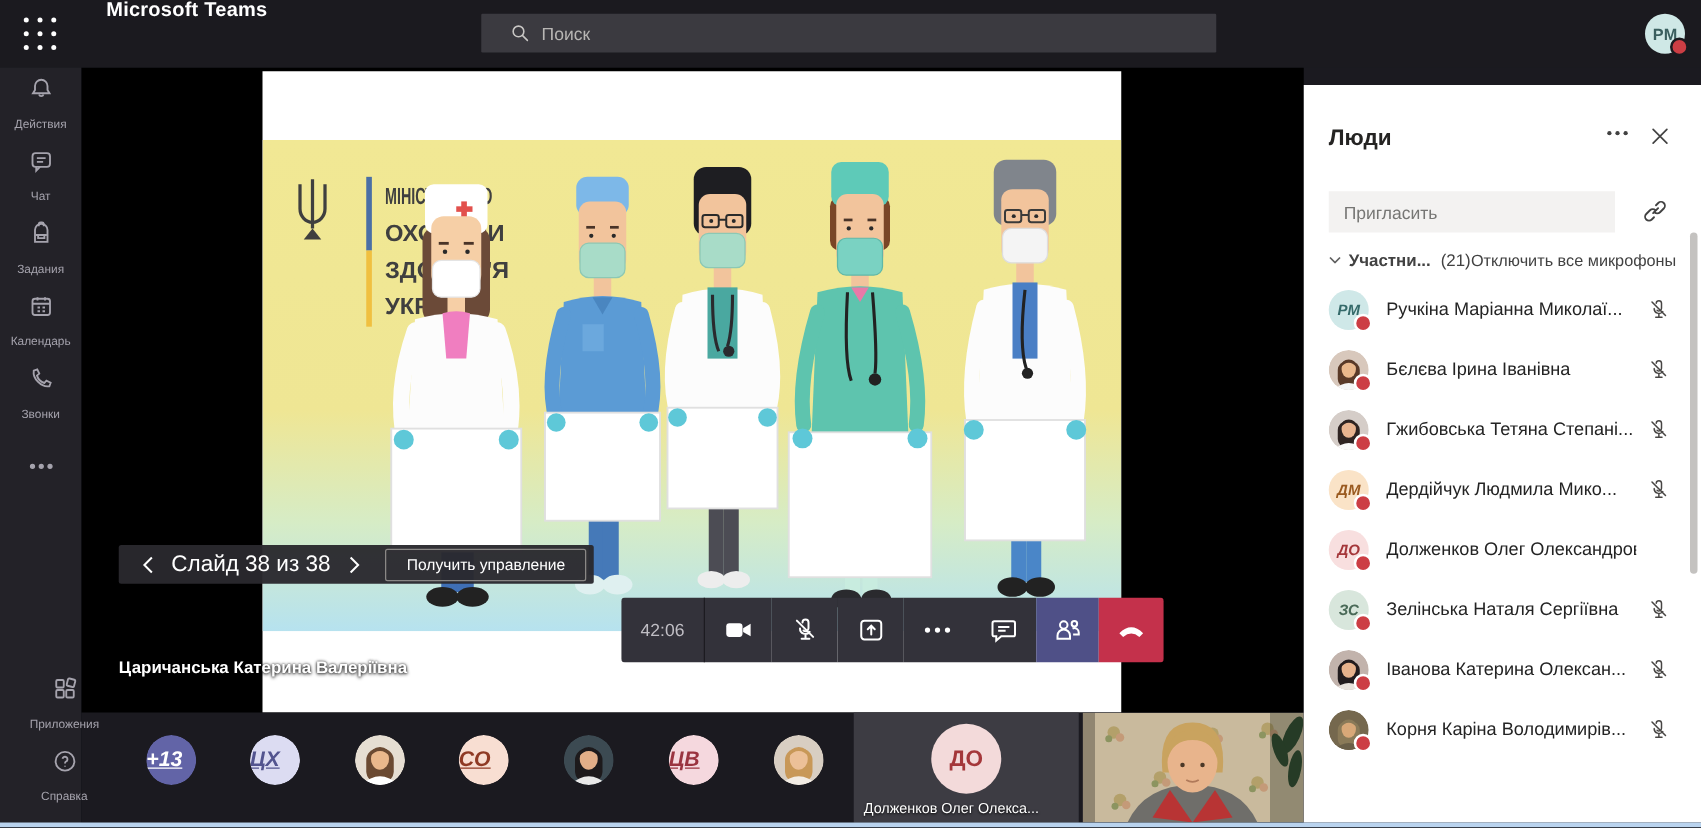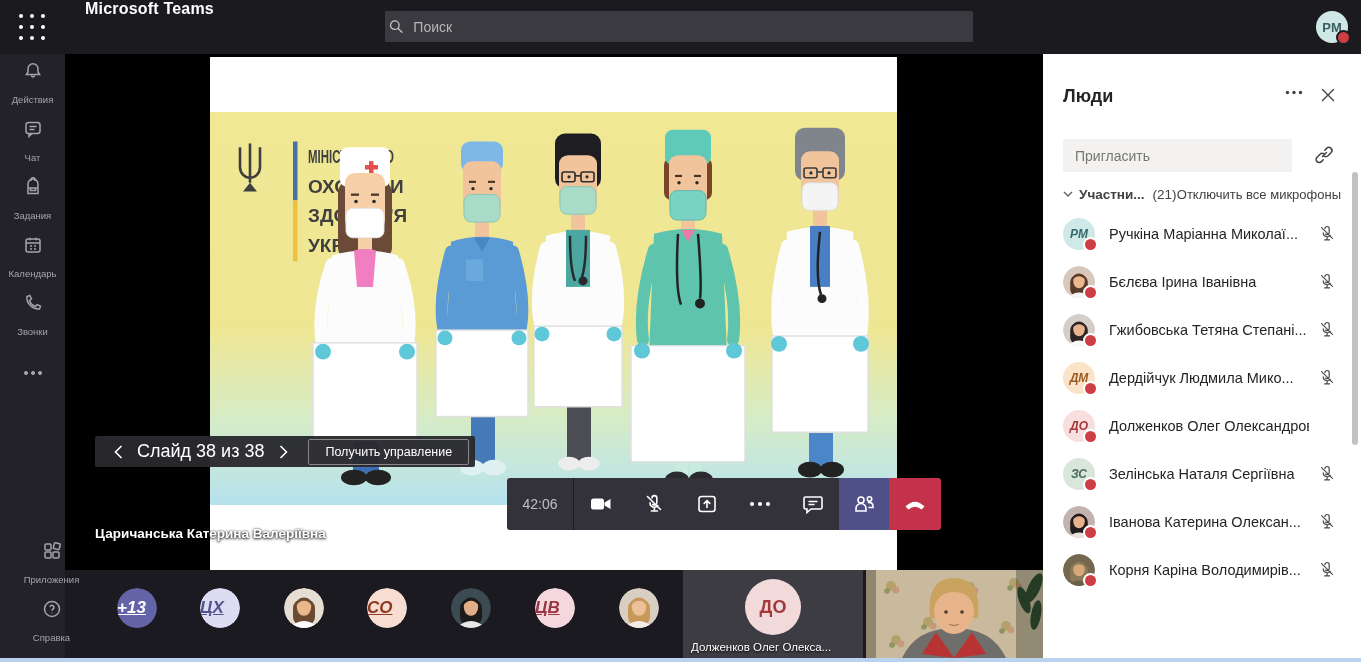--- a/index.html
+++ b/index.html
@@ -6,21 +6,21 @@
   body{width:1361px;height:662px;overflow:hidden;background:#1b1a20;
        font-family:"Liberation Sans",sans-serif;-webkit-font-smoothing:antialiased;position:relative;}
 
   
   #topbar{position:absolute;left:0;top:0;width:1361px;height:54px;background:#1b1a1f;z-index:40;}
   #waffle{position:absolute;left:18px;top:13px;width:28px;height:28px;display:grid;
           grid-template-columns:repeat(3,1fr);gap:4px;place-items:center;cursor:pointer;}
   #waffle i{width:4px;height:4px;border-radius:50%;background:#fff;display:block;}
   #app-title{position:absolute;left:85px;top:0;color:#fff;font-size:16px;font-weight:bold;letter-spacing:.2px;}
   #searchbox{position:absolute;left:385px;top:11px;width:588px;height:31px;background:#3b3a40;
-             border-radius:1px;display:flex;align-items:center;padding:0 4px;box-sizing:border-box;gap:8px;}
+             border-radius:1px;display:flex;align-items:center;padding:0 24px;box-sizing:border-box;gap:8px;}
   #searchbox input{background:transparent;border:0;outline:0;color:#d8d6d4;font-size:14px;width:100%;
              font-family:"Liberation Sans",sans-serif;}
   #searchbox input::placeholder{color:#b8b6b4;}
   #topbar-avatar{position:absolute;right:13px;top:11px;width:32px;height:32px;border-radius:50%;
              background:#cfe8e6;color:#3a5f5f;font-size:13px;font-weight:bold;
              display:flex;align-items:center;justify-content:center;cursor:pointer;}
   .dot{position:absolute;width:11px;height:11px;border-radius:50%;background:#cc3e44;border:2px solid #fff;
        right:-3px;bottom:-2px;box-sizing:content-box;}
   .dot.on-dark{border-color:#1b1a1f;}
 
@@ -43,21 +43,21 @@
              border-radius:2px;display:flex;align-items:center;color:#fff;padding:0 6px 0 12px;z-index:10;}
   #slide-nav .chev{width:22px;height:22px;display:flex;align-items:center;justify-content:center;cursor:pointer;}
   #slide-nav-label{font-size:18px;margin:0 8px;white-space:nowrap;}
   #take-control{margin-left:14px;border:1px solid #8a8886;border-radius:2px;background:transparent;color:#fff;
              font-size:12.5px;padding:5px 16px;cursor:pointer;font-family:"Liberation Sans",sans-serif;white-space:nowrap;}
 
   #presenter-name{position:absolute;left:30px;top:472px;color:#fff;font-size:13.5px;font-weight:bold;
              text-shadow:0 1px 3px rgba(0,0,0,.9),0 0 2px rgba(0,0,0,.7);z-index:11;}
 
   
-  #callbar{position:absolute;left:442px;top:424px;height:52px;display:flex;z-index:20;border-radius:3px;overflow:hidden;}
+  #callbar{position:absolute;left:432px;top:424px;height:52px;display:flex;z-index:20;border-radius:3px;overflow:hidden;}
   .cb-cell{height:52px;background:#33323a;display:flex;align-items:center;justify-content:center;cursor:pointer;}
   #cb-timer{width:66px;color:#c0bec4;font-size:14px;border-right:1px solid #1c1b20;cursor:default;}
   .cb-ic{width:53px;}
   #cb-people{width:50px;background:#4f5087;}
   #cb-hang{width:52px;background:#c4314b;}
 
   
   #strip{position:absolute;left:0;top:516px;width:978px;height:88px;background:#1b1a20;}
   .sa{position:absolute;top:18px;width:40px;height:40px;border-radius:50%;overflow:hidden;cursor:pointer;}
   .sa .init,.sa .bust{position:absolute;inset:0;}
@@ -67,21 +67,21 @@
   #strip .sa:nth-child(4){left:302px}#strip .sa:nth-child(5){left:386px}#strip .sa:nth-child(6){left:470px}
   #strip .sa:nth-child(7){left:554px}
   #do-tile{position:absolute;left:618px;top:0;width:180px;height:88px;background:#3d3c43;cursor:pointer;}
   #do-tile .init{position:absolute;left:62px;top:9px;width:56px;height:56px;border-radius:50%;
             background:var(--bg,#f3dada);color:var(--fg,#a4373a);display:flex;align-items:center;justify-content:center;
             font-size:18px;font-weight:bold;}
   #do-name{position:absolute;left:8px;bottom:5px;color:#fff;font-size:11.5px;text-shadow:0 1px 2px #000;}
   #video-tile{position:absolute;left:801px;top:0;width:177px;height:88px;cursor:pointer;overflow:hidden;}
 
   
-  #panel{position:absolute;left:1043px;top:54px;width:318px;bottom:4px;background:#fff;z-index:35;}
+  #panel{position:absolute;left:1043px;top:68px;width:318px;bottom:4px;background:#fff;z-index:35;}
   #panel-title{position:absolute;left:20px;top:32px;font-size:18px;font-weight:bold;color:#252423;}
   #panel-more{position:absolute;right:58px;top:36px;cursor:pointer;}
   #panel-close{position:absolute;right:26px;top:34px;cursor:pointer;}
   #invite{position:absolute;left:20px;top:85px;width:229px;height:33px;background:#f3f2f1;border:0;outline:0;
           padding:0 12px;font-size:14px;color:#323130;box-sizing:border-box;font-family:"Liberation Sans",sans-serif;}
   #invite::placeholder{color:#767674;}
   #link-btn{position:absolute;right:24px;top:90px;width:24px;height:24px;cursor:pointer;}
   #section-row{position:absolute;left:20px;right:20px;top:130px;height:20px;display:flex;align-items:center;
           color:#484644;font-size:13.5px;cursor:pointer;}
   #section-label{font-weight:bold;color:#424242;margin-left:6px;}

